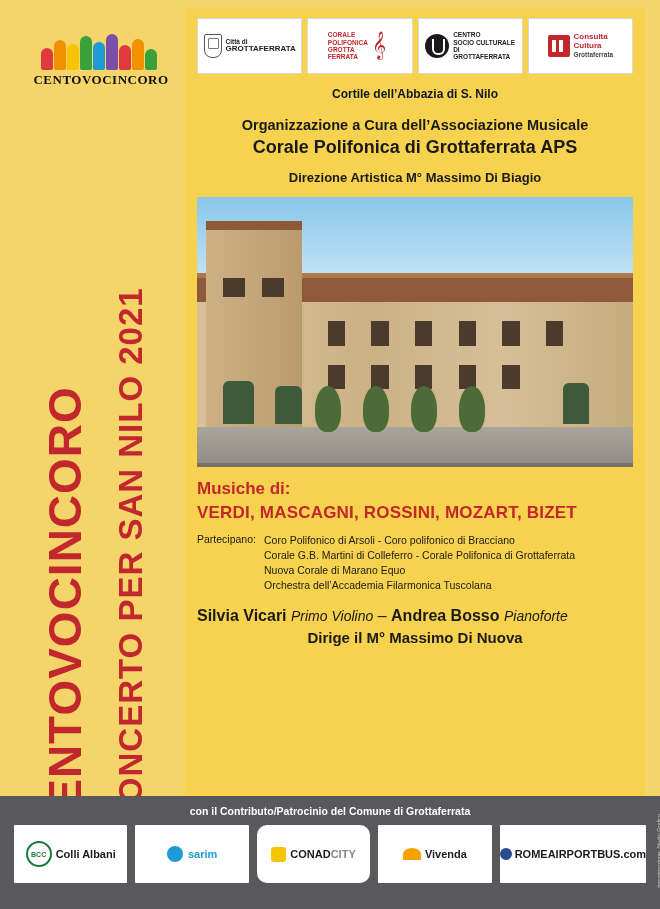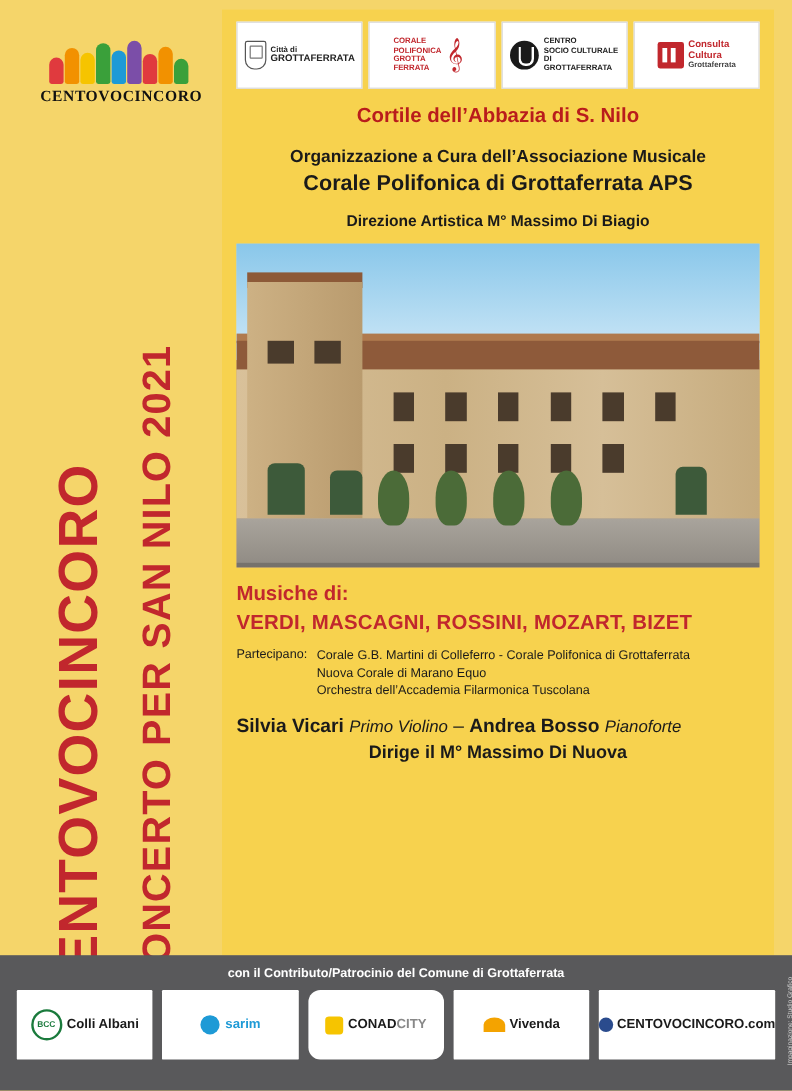--- a/index.html
+++ b/index.html
@@ -110,21 +110,21 @@
   .headline{
     text-align:center;margin-top:14px;
   }
   .h-date{
     font-size:32px;font-weight:bold;color:#c1272d;letter-spacing:0px;line-height:1.05;
   }
   .h-time{
     font-size:25px;font-weight:bold;color:#1a1a1a;margin-top:6px;line-height:1.1;
   }
   .h-place{
-    font-size:17px;font-weight:bold;color:#b91c1c;margin-top:6px;line-height:1.1;
+    font-size:12px;font-weight:bold;color:#0f172a;margin-top:6px;line-height:1.1;
   }
   .org1{
     font-size:14.5px;font-weight:bold;color:#1a1a1a;margin-top:16px;line-height:1.2;
   }
   .org2{
     font-size:18px;font-weight:bold;color:#1a1a1a;margin-top:2px;line-height:1.2;
   }
   .dir{
     font-size:13px;font-weight:bold;color:#1a1a1a;margin-top:12px;
   }
@@ -322,20 +322,21 @@
       <span class="tree" style="left:60%;"></span>
       <div class="photo-caption-shadow"></div>
     </div>
 
     <div class="musiche-label">Musiche di:</div>
     <div class="composers">VERDI, MASCAGNI, ROSSINI, MOZART, BIZET</div>
 
     <div class="part-row">
       <div class="part-label">Partecipano:</div>
       <div class="part-list">
+        <div>Coro Polifonico di Arsoli - Coro polifonico di Bracciano</div>
         <div>Corale G.B. Martini di Colleferro - Corale Polifonica di Grottaferrata</div>
         <div>Nuova Corale di Marano Equo</div>
         <div>Orchestra dell’Accademia Filarmonica Tuscolana</div>
       </div>
     </div>
 
     <div class="soloists">
       <b>Silvia Vicari</b>
       <i>Primo Violino</i>
       <span>–</span>
@@ -365,19 +366,19 @@
         <span class="city">CITY</span>
       </div>
 
       <div class="fl">
         <div class="viv-swoosh"></div>
         <span class="vivenda">Vivenda</span>
       </div>
 
       <div class="fl">
         <div class="rome-dot"></div>
-        <span class="rome">CENTOVOCINCORO.com</span>
+        <span class="rome">ROMEAIRPORTBUS.com</span>
       </div>
     </div>
     <div class="side-credit">Impaginazione: Studio Grafico</div>
   </div>
 
 </div>
 
 </body></html>

